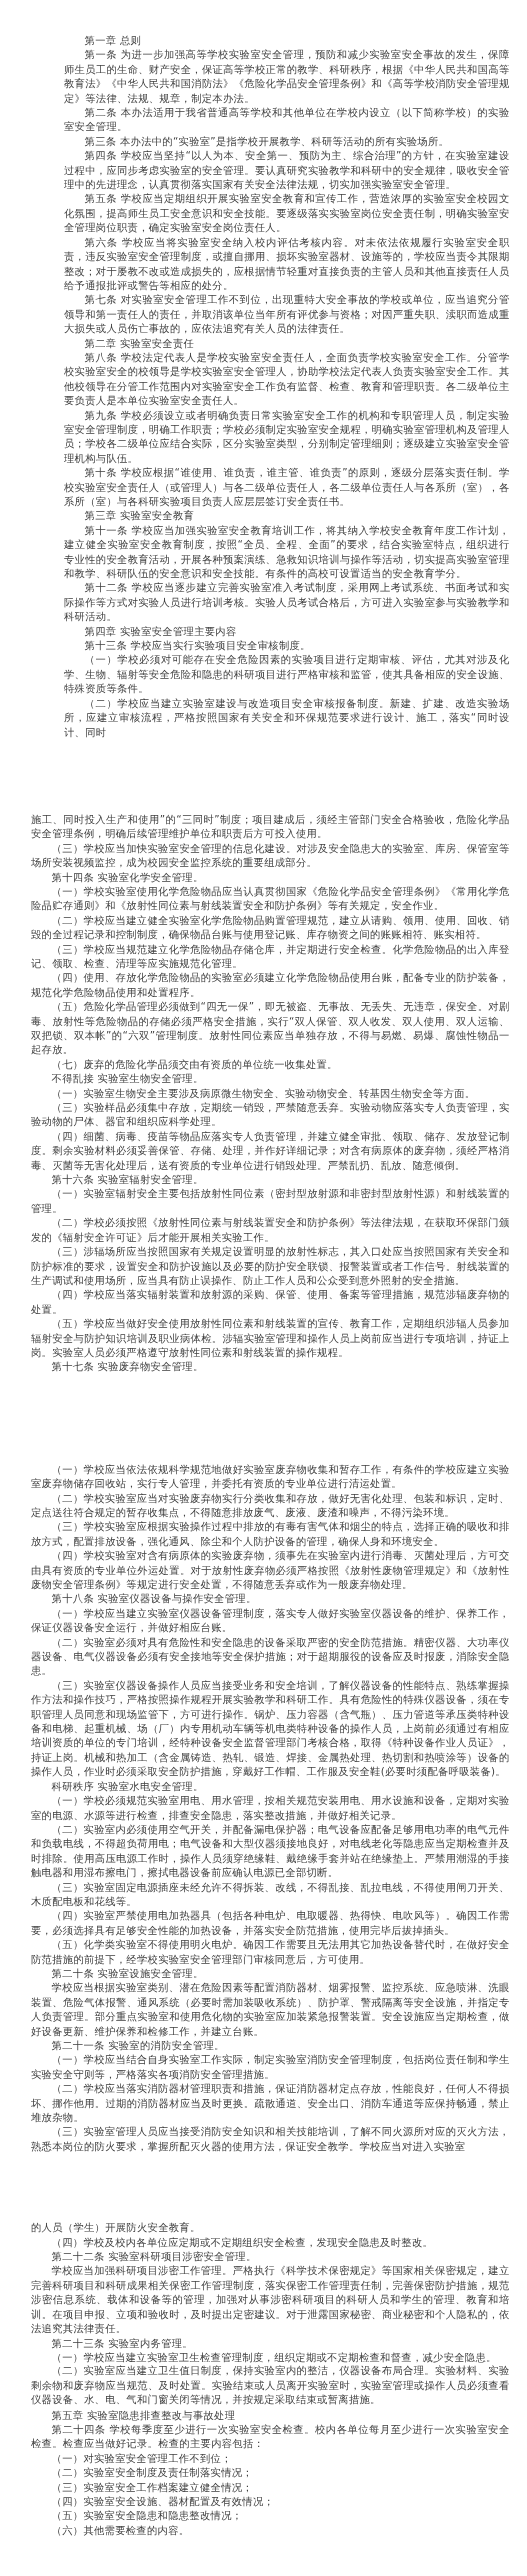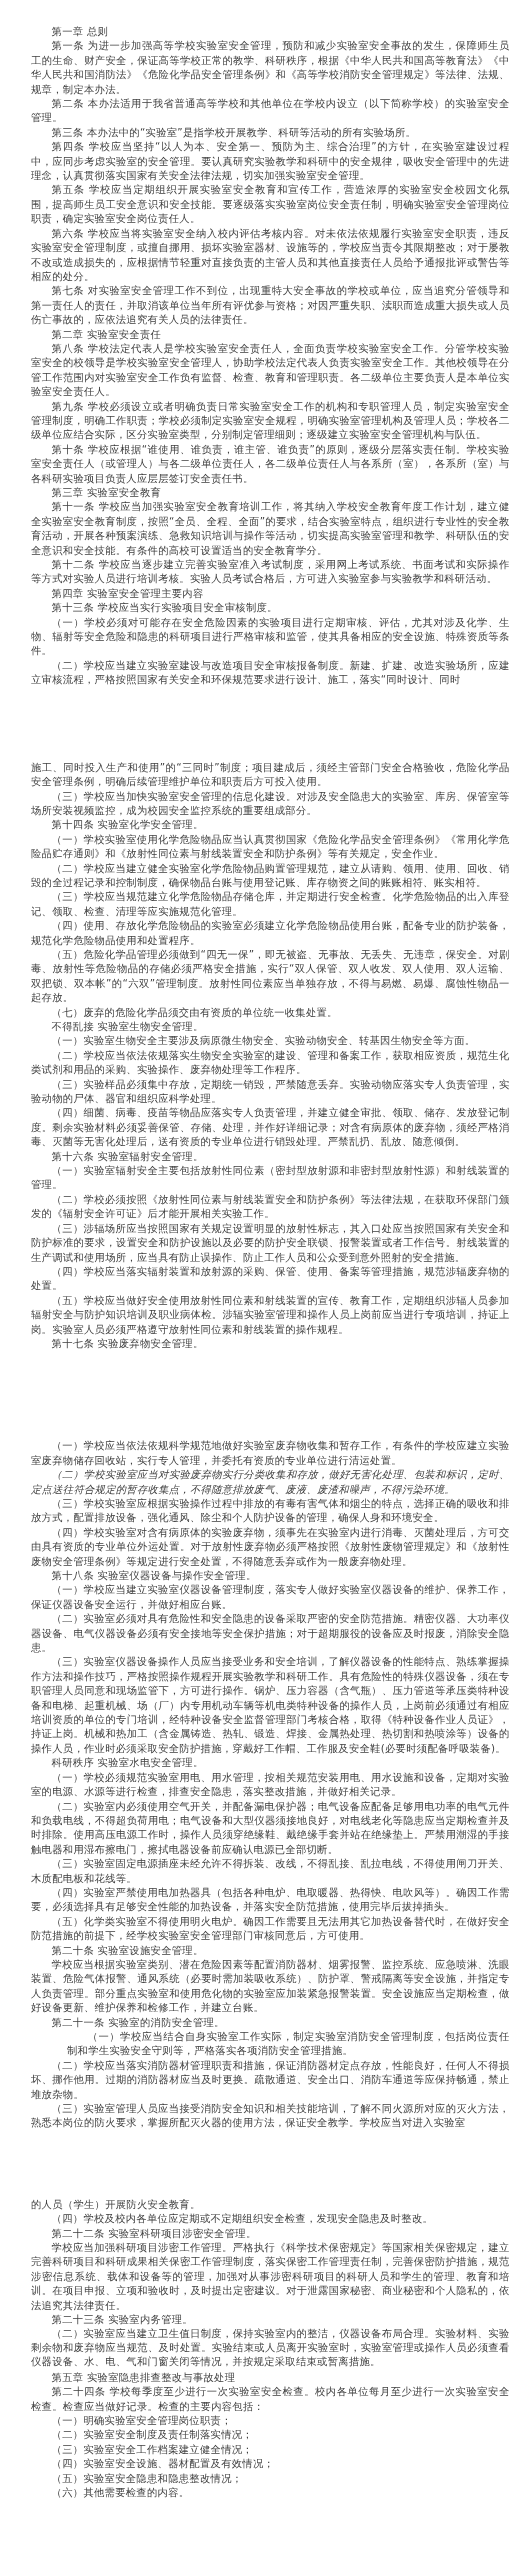--- a/index.html
+++ b/index.html
@@ -8,21 +8,21 @@
     height: 2985px;
     font-family: "DejaVu Sans", "Liberation Sans", sans-serif;
     overflow: hidden;
   }
   main.document { width: 528px; }
   section.page {
     padding-left: 31px;
     padding-right: 18.5px;
     box-sizing: border-box;
   }
-  section.page.p1 { padding-top: 24px; }
+  section.page.p1 { padding-top: 33px; margin-left: 33px; }
   section.page.p2 { padding-top: 73px; }
   section.page.p3 { padding-top: 88px; }
   section.page.p4 { padding-top: 67px; }
   p.para {
     margin: 0;
     font-size: 10.3px;
     line-height: 14.4px;
     color: #404040;
     text-align: justify;
     letter-spacing: 0.3px;
@@ -60,63 +60,63 @@
       <p class="para indent" style="color: rgb(64, 64, 64);">（三）学校应当加快实验室安全管理的信息化建设。对涉及安全隐患大的实验室、库房、保管室等场所安装视频监控，成为校园安全监控系统的重要组成部分。</p>
       <p class="para indent" style="color: rgb(64, 64, 64);">第十四条 实验室化学安全管理。</p>
       <p class="para indent" style="color: rgb(64, 64, 64);">（一）学校实验室使用化学危险物品应当认真贯彻国家《危险化学品安全管理条例》《常用化学危险品贮存通则》和《放射性同位素与射线装置安全和防护条例》等有关规定，安全作业。</p>
       <p class="para indent" style="color: rgb(64, 64, 64);">（二）学校应当建立健全实验室化学危险物品购置管理规范，建立从请购、领用、使用、回收、销毁的全过程记录和控制制度，确保物品台账与使用登记账、库存物资之间的账账相符、账实相符。</p>
       <p class="para indent" style="color: rgb(64, 64, 64);">（三）学校应当规范建立化学危险物品存储仓库，并定期进行安全检查。化学危险物品的出入库登记、领取、检查、清理等应实施规范化管理。</p>
       <p class="para indent" style="color: rgb(64, 64, 64);">（四）使用、存放化学危险物品的实验室必须建立化学危险物品使用台账，配备专业的防护装备，规范化学危险物品使用和处置程序。</p>
       <p class="para indent" style="color: rgb(64, 64, 64);">（五）危险化学品管理必须做到“四无一保”，即无被盗、无事故、无丢失、无违章，保安全。对剧毒、放射性等危险物品的存储必须严格安全措施，实行“双人保管、双人收发、双人使用、双人运输、双把锁、双本帐”的“六双”管理制度。放射性同位素应当单独存放，不得与易燃、易爆、腐蚀性物品一起存放。</p>
       <p class="para indent" style="color: rgb(64, 64, 64);">（七）废弃的危险化学品须交由有资质的单位统一收集处置。</p>
       <p class="para indent" style="color: rgb(64, 64, 64);">不得乱接 实验室生物安全管理。</p>
       <p class="para indent" style="color: rgb(64, 64, 64);">（一）实验室生物安全主要涉及病原微生物安全、实验动物安全、转基因生物安全等方面。</p>
-      <p class="para indent" style="color: rgb(64, 64, 64);">（二）学校应当依法依规落实生物安全实验室的建设、管理和备案工作，获取相应资质，规范生化类试剂和用品的采购、实验操作、废弃物处理等工作程序。</p>
       <p class="para indent" style="color: rgb(64, 64, 64);">（三）实验样品必须集中存放，定期统一销毁，严禁随意丢弃。实验动物应落实专人负责管理，实验动物的尸体、器官和组织应科学处理。</p>
       <p class="para indent" style="color: rgb(64, 64, 64);">（四）细菌、病毒、疫苗等物品应落实专人负责管理，并建立健全审批、领取、储存、发放登记制度。剩余实验材料必须妥善保管、存储、处理，并作好详细记录；对含有病原体的废弃物，须经严格消毒、灭菌等无害化处理后，送有资质的专业单位进行销毁处理。严禁乱扔、乱放、随意倾倒。</p>
       <p class="para indent" style="color: rgb(64, 64, 64);">第十六条 实验室辐射安全管理。</p>
       <p class="para indent" style="color: rgb(64, 64, 64);">（一）实验室辐射安全主要包括放射性同位素（密封型放射源和非密封型放射性源）和射线装置的管理。</p>
       <p class="para indent" style="color: rgb(64, 64, 64);">（二）学校必须按照《放射性同位素与射线装置安全和防护条例》等法律法规，在获取环保部门颁发的《辐射安全许可证》后才能开展相关实验工作。</p>
       <p class="para indent" style="color: rgb(64, 64, 64);">（三）涉辐场所应当按照国家有关规定设置明显的放射性标志，其入口处应当按照国家有关安全和防护标准的要求，设置安全和防护设施以及必要的防护安全联锁、报警装置或者工作信号。射线装置的生产调试和使用场所，应当具有防止误操作、防止工作人员和公众受到意外照射的安全措施。</p>
       <p class="para indent" style="color: rgb(64, 64, 64);">（四）学校应当落实辐射装置和放射源的采购、保管、使用、备案等管理措施，规范涉辐废弃物的处置。</p>
       <p class="para indent" style="color: rgb(64, 64, 64);">（五）学校应当做好安全使用放射性同位素和射线装置的宣传、教育工作，定期组织涉辐人员参加辐射安全与防护知识培训及职业病体检。涉辐实验室管理和操作人员上岗前应当进行专项培训，持证上岗。实验室人员必须严格遵守放射性同位素和射线装置的操作规程。</p>
       <p class="para indent" style="color: rgb(64, 64, 64);">第十七条 实验废弃物安全管理。</p>
     </section>
     <section class="page p3">
       <p class="para indent" style="color: rgb(64, 64, 64);">（一）学校应当依法依规科学规范地做好实验室废弃物收集和暂存工作，有条件的学校应建立实验室废弃物储存回收站，实行专人管理，并委托有资质的专业单位进行清运处置。</p>
-      <p class="para indent" style="color: rgb(64, 64, 64); font-style: italic;">（二）学校实验室应当对实验废弃物实行分类收集和存放，做好无害化处理、包装和标识，定时、定点送往符合规定的暂存收集点，不得随意排放废气、废液、废渣和噪声，不得污染环境。</p>
+      <p class="para indent" style="color: rgb(64, 64, 64);">（二）学校实验室应当对实验废弃物实行分类收集和存放，做好无害化处理、包装和标识，定时、定点送往符合规定的暂存收集点，不得随意排放废气、废液、废渣和噪声，不得污染环境。</p>
       <p class="para indent" style="color: rgb(64, 64, 64);">（三）学校实验室应根据实验操作过程中排放的有毒有害气体和烟尘的特点，选择正确的吸收和排放方式，配置排放设备，强化通风、除尘和个人防护设备的管理，确保人身和环境安全。</p>
       <p class="para indent" style="color: rgb(64, 64, 64);">（四）学校实验室对含有病原体的实验废弃物，须事先在实验室内进行消毒、灭菌处理后，方可交由具有资质的专业单位外运处置。对于放射性废弃物必须严格按照《放射性废物管理规定》和《放射性废物安全管理条例》等规定进行安全处置，不得随意丢弃或作为一般废弃物处理。</p>
       <p class="para indent" style="color: rgb(64, 64, 64);">第十八条 实验室仪器设备与操作安全管理。</p>
       <p class="para indent" style="color: rgb(64, 64, 64);">（一）学校应当建立实验室仪器设备管理制度，落实专人做好实验室仪器设备的维护、保养工作，保证仪器设备安全运行，并做好相应台账。</p>
       <p class="para indent" style="color: rgb(64, 64, 64);">（二）实验室必须对具有危险性和安全隐患的设备采取严密的安全防范措施。精密仪器、大功率仪器设备、电气仪器设备必须有安全接地等安全保护措施；对于超期服役的设备应及时报废，消除安全隐患。</p>
       <p class="para indent" style="color: rgb(64, 64, 64);">（三）实验室仪器设备操作人员应当接受业务和安全培训，了解仪器设备的性能特点、熟练掌握操作方法和操作技巧，严格按照操作规程开展实验教学和科研工作。具有危险性的特殊仪器设备，须在专职管理人员同意和现场监管下，方可进行操作。锅炉、压力容器（含气瓶）、压力管道等承压类特种设备和电梯、起重机械、场（厂）内专用机动车辆等机电类特种设备的操作人员，上岗前必须通过有相应培训资质的单位的专门培训，经特种设备安全监督管理部门考核合格，取得《特种设备作业人员证》，持证上岗。机械和热加工（含金属铸造、热轧、锻造、焊接、金属热处理、热切割和热喷涂等）设备的操作人员，作业时必须采取安全防护措施，穿戴好工作帽、工作服及安全鞋(必要时须配备呼吸装备)。</p>
       <p class="para indent" style="color: rgb(64, 64, 64);">科研秩序 实验室水电安全管理。</p>
       <p class="para indent" style="color: rgb(64, 64, 64);">（一）学校必须规范实验室用电、用水管理，按相关规范安装用电、用水设施和设备，定期对实验室的电源、水源等进行检查，排查安全隐患，落实整改措施，并做好相关记录。</p>
       <p class="para indent" style="color: rgb(64, 64, 64);">（二）实验室内必须使用空气开关，并配备漏电保护器；电气设备应配备足够用电功率的电气元件和负载电线，不得超负荷用电；电气设备和大型仪器须接地良好，对电线老化等隐患应当定期检查并及时排除。使用高压电源工作时，操作人员须穿绝缘鞋、戴绝缘手套并站在绝缘垫上。严禁用潮湿的手接触电器和用湿布擦电门，擦拭电器设备前应确认电源已全部切断。</p>
       <p class="para indent" style="color: rgb(64, 64, 64);">（三）实验室固定电源插座未经允许不得拆装、改线，不得乱接、乱拉电线，不得使用闸刀开关、木质配电板和花线等。</p>
       <p class="para indent" style="color: rgb(64, 64, 64);">（四）实验室严禁使用电加热器具（包括各种电炉、电取暖器、热得快、电吹风等）。确因工作需要，必须选择具有足够安全性能的加热设备，并落实安全防范措施，使用完毕后拔掉插头。</p>
       <p class="para indent" style="color: rgb(64, 64, 64);">（五）化学类实验室不得使用明火电炉。确因工作需要且无法用其它加热设备替代时，在做好安全防范措施的前提下，经学校实验室安全管理部门审核同意后，方可使用。</p>
       <p class="para indent" style="color: rgb(64, 64, 64);">第二十条 实验室设施安全管理。</p>
       <p class="para indent" style="color: rgb(64, 64, 64);">学校应当根据实验室类别、潜在危险因素等配置消防器材、烟雾报警、监控系统、应急喷淋、洗眼装置、危险气体报警、通风系统（必要时需加装吸收系统）、防护罩、警戒隔离等安全设施，并指定专人负责管理。部分重点实验室和使用危化物的实验室应加装紧急报警装置。安全设施应当定期检查，做好设备更新、维护保养和检修工作，并建立台账。</p>
       <p class="para indent" style="color: rgb(64, 64, 64);">第二十一条 实验室的消防安全管理。</p>
-      <p class="para indent" style="color: rgb(64, 64, 64); margin-left: 36px;">（一）学校应当结合自身实验室工作实际，制定实验室消防安全管理制度，包括岗位责任制和学生实验安全守则等，严格落实各项消防安全管理措施。</p>
+      <p class="para indent" style="color: rgb(64, 64, 64);">（一）学校应当结合自身实验室工作实际，制定实验室消防安全管理制度，包括岗位责任制和学生实验安全守则等，严格落实各项消防安全管理措施。</p>
       <p class="para indent" style="color: rgb(64, 64, 64);">（二）学校应当落实消防器材管理职责和措施，保证消防器材定点存放，性能良好，任何人不得损坏、挪作他用。过期的消防器材应当及时更换。疏散通道、安全出口、消防车通道等应保持畅通，禁止堆放杂物。</p>
       <p class="para indent" style="color: rgb(64, 64, 64);">（三）实验室管理人员应当接受消防安全知识和相关技能培训，了解不同火源所对应的灭火方法，熟悉本岗位的防火要求，掌握所配灭火器的使用方法，保证安全教学。学校应当对进入实验室</p>
     </section>
     <section class="page p4">
       <p class="para" style="color: rgb(64, 64, 64);">的人员（学生）开展防火安全教育。</p>
       <p class="para indent" style="color: rgb(64, 64, 64);">（四）学校及校内各单位应定期或不定期组织安全检查，发现安全隐患及时整改。</p>
       <p class="para indent" style="color: rgb(64, 64, 64);">第二十二条 实验室科研项目涉密安全管理。</p>
       <p class="para indent" style="color: rgb(64, 64, 64);">学校应当加强科研项目涉密工作管理。严格执行《科学技术保密规定》等国家相关保密规定，建立完善科研项目和科研成果相关保密工作管理制度，落实保密工作管理责任制，完善保密防护措施，规范涉密信息系统、载体和设备等的管理，加强对从事涉密科研项目的科研人员和学生的管理、教育和培训。在项目申报、立项和验收时，及时提出定密建议。对于泄露国家秘密、商业秘密和个人隐私的，依法追究其法律责任。</p>
       <p class="para indent" style="color: rgb(64, 64, 64);">第二十三条 实验室内务管理。</p>
+      <p class="para indent" style="color: rgb(64, 64, 64);">（一）学校应当建立实验室卫生检查管理制度，组织定期或不定期检查和督查，减少安全隐患。</p>
       <p class="para indent" style="color: rgb(64, 64, 64); font-family: Liberation Mono, monospace;">（二）实验室应当建立卫生值日制度，保持实验室内的整洁，仪器设备布局合理。实验材料、实验剩余物和废弃物应当规范、及时处置。实验结束或人员离开实验室时，实验室管理或操作人员必须查看仪器设备、水、电、气和门窗关闭等情况，并按规定采取结束或暂离措施。</p>
       <p class="para indent" style="color: rgb(64, 64, 64);">第五章 实验室隐患排查整改与事故处理</p>
       <p class="para indent" style="color: rgb(64, 64, 64);">第二十四条 学校每季度至少进行一次实验室安全检查。校内各单位每月至少进行一次实验室安全检查。检查应当做好记录。检查的主要内容包括：</p>
-      <p class="para indent" style="color: rgb(64, 64, 64);">（一）明确实验室安全管理岗位职责；</p>
+      <p class="para indent" style="color: rgb(64, 64, 64);">（一）对实验室安全管理工作不到位；</p>
       <p class="para indent" style="color: rgb(64, 64, 64);">（二）实验室安全制度及责任制落实情况；</p>
       <p class="para indent" style="color: rgb(64, 64, 64);">（三）实验室安全工作档案建立健全情况；</p>
       <p class="para indent" style="color: rgb(64, 64, 64);">（四）实验室安全设施、器材配置及有效情况；</p>
       <p class="para indent" style="color: rgb(64, 64, 64);">（五）实验室安全隐患和隐患整改情况；</p>
       <p class="para indent" style="color: rgb(64, 64, 64);">（六）其他需要检查的内容。</p>
     </section>
   </main>
 
 
 </body></html>

